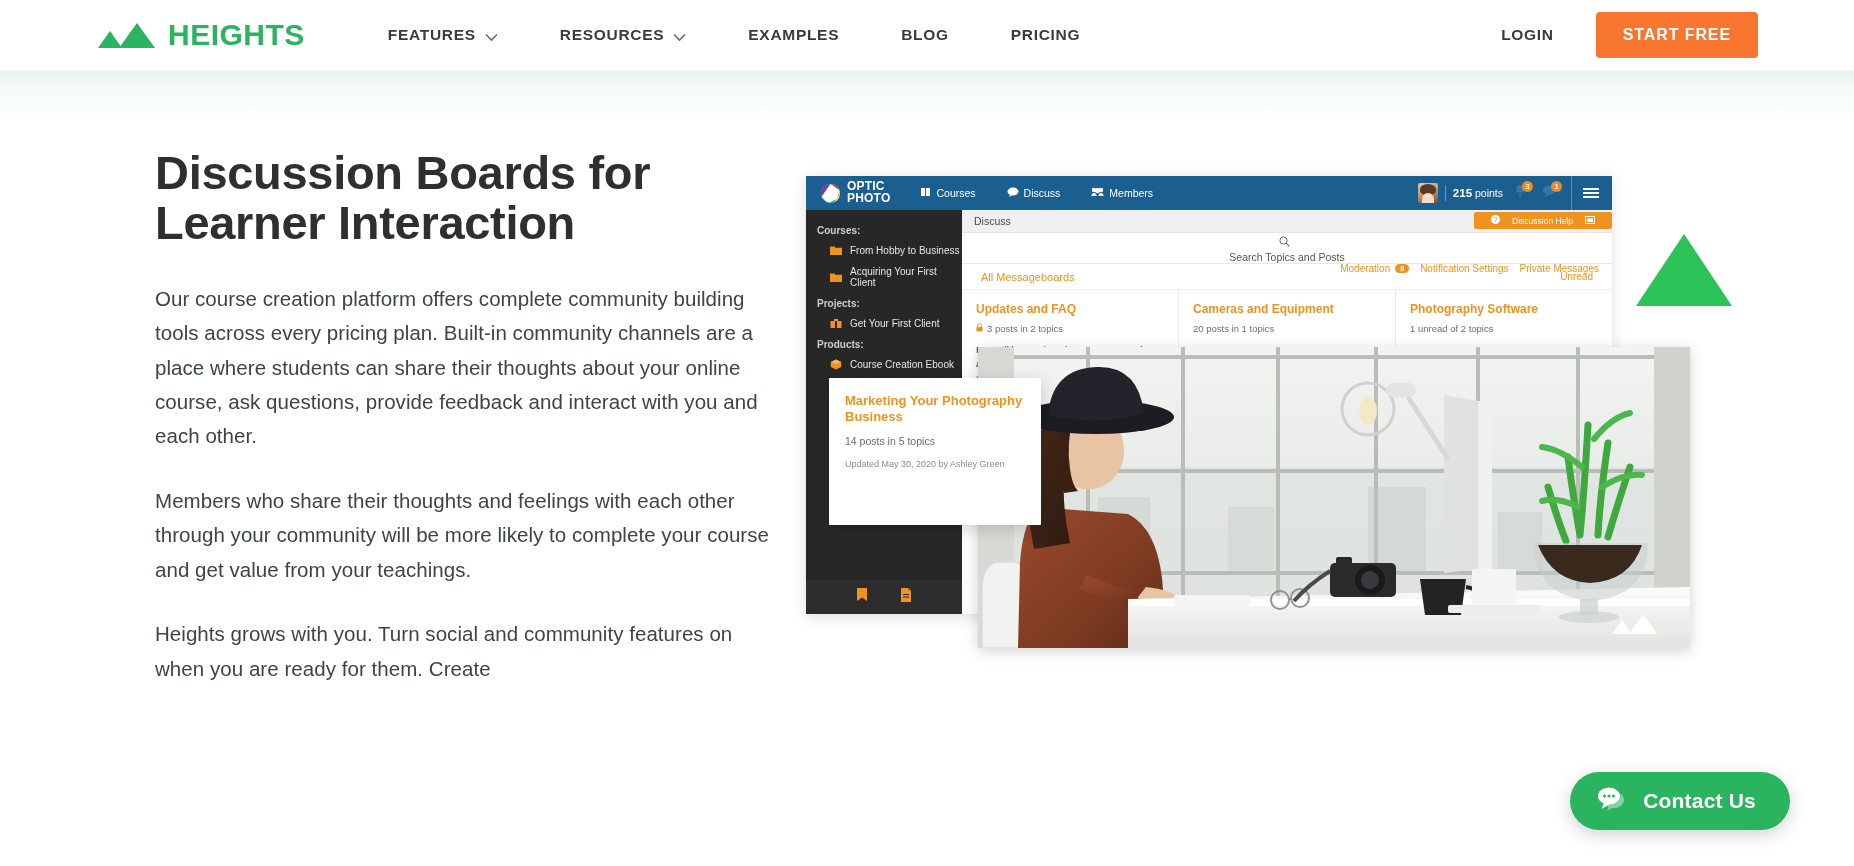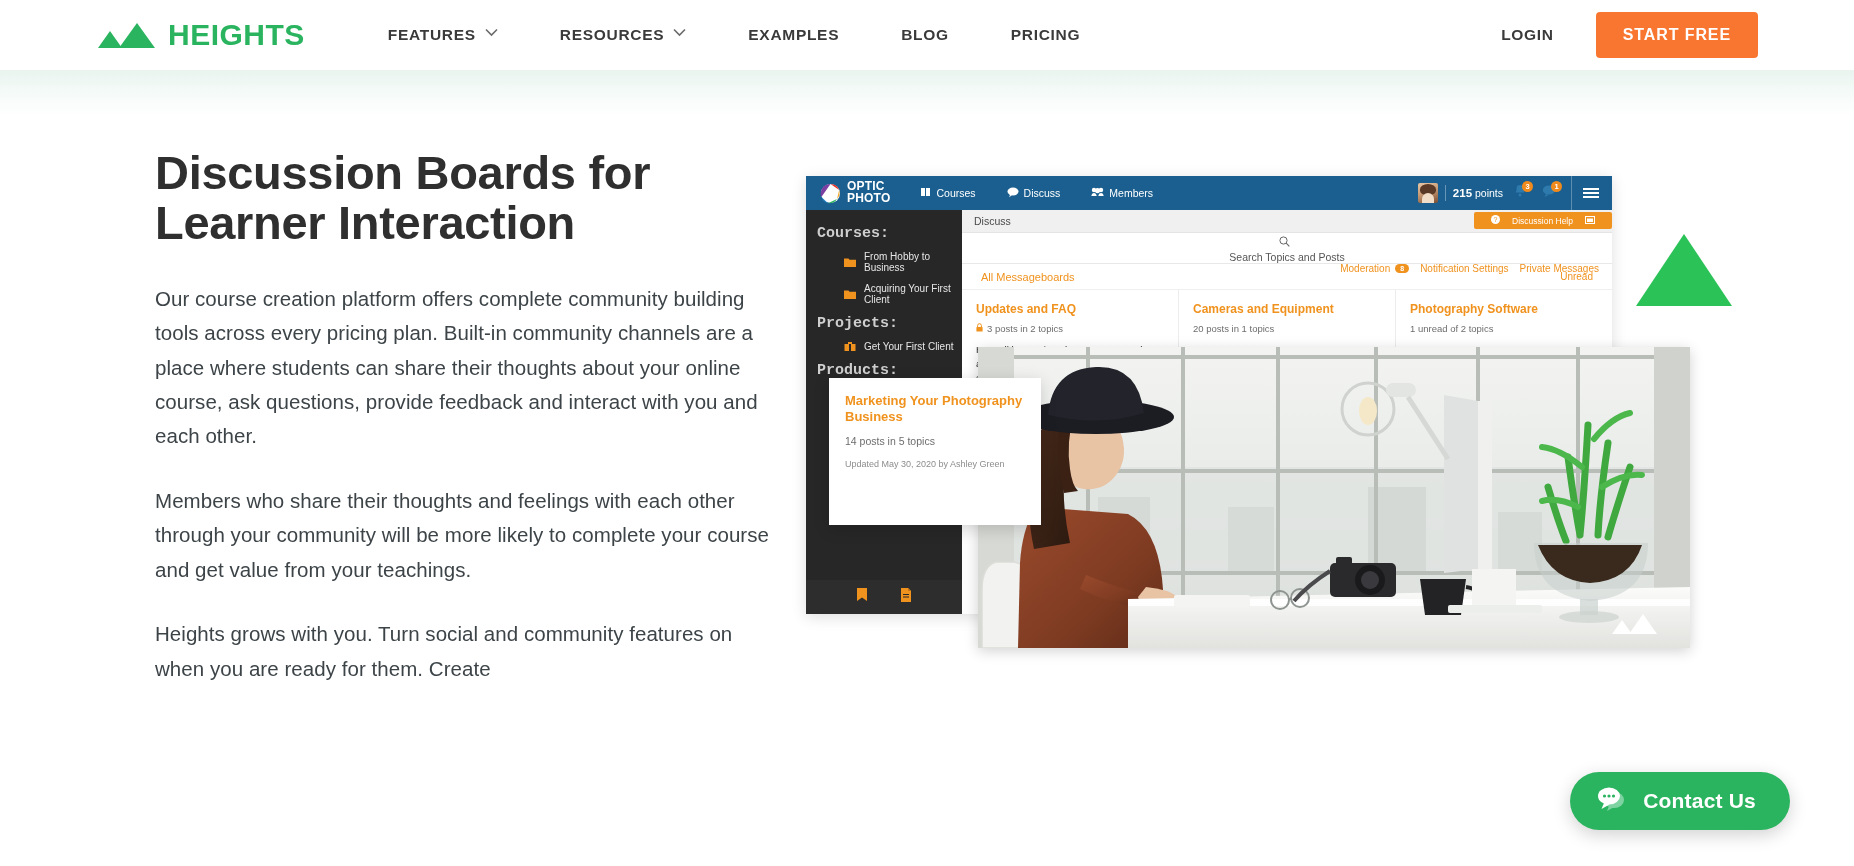--- a/index.html
+++ b/index.html
@@ -23,21 +23,21 @@
   .brand-mark .tri { position: absolute; bottom: 0; width: 0; height: 0; }
   .brand-mark .tri-a { left: 0; border-left: 12px solid transparent; border-right: 12px solid transparent; border-bottom: 17px solid #2bb45f; }
   .brand-mark .tri-b { left: 21px; border-left: 18px solid transparent; border-right: 18px solid transparent; border-bottom: 25px solid #2bb45f; }
   .brand-text {
     font-size: 30px; font-weight: bold; color: #2bb45f;
     letter-spacing: 0.5px; line-height: 1;
   }
 
   .nav-links { display: flex; align-items: center; margin-left: 52px; gap: 0; }
   .nav-item {
-    display: flex; align-items: flex-start; gap: 9px;
+    display: flex; align-items: flex-end; gap: 9px;
     font-size: 15.5px; font-weight: bold; letter-spacing: 0.7px;
     color: #3a3a3a; padding: 0 31px; cursor: pointer; white-space: nowrap;
   }
   .caret { display:inline-block; width:13px; height:13px; position:relative; }
   .caret svg { position:absolute; top:2px; left:0; }
 
   .nav-right { margin-left: auto; display: flex; align-items: center; margin-right: 96px; gap: 0; }
   .login-link {
     font-size: 15.5px; font-weight: bold; letter-spacing: 0.7px; color: #3a3a3a;
     cursor: pointer; margin-right: 42px;
@@ -113,22 +113,22 @@
     position: absolute; top: -3px; right: -5px; background: #f08a1c; color: #fff;
     font-size: 7.5px; font-weight: bold; border-radius: 50%;
     width: 11px; height: 11px; line-height: 11px; text-align: center;
   }
   .hamb { margin-left: 14px; padding-left: 11px; border-left: 1px solid rgba(255,255,255,.3); height: 34px;
           display:flex; align-items:center; padding-right: 13px; cursor: pointer; }
   .hamb span { display:block; width:16px; height:2px; background:#fff; margin:2px 0; }
 
   .app-body { display: flex; height: 404px; }
   .app-side { width: 156px; background: #272727; padding: 10px 0 0 0; position: relative; }
-  .side-group { color: #cfcfcf; font-size: 15px; font-weight: bold; padding: 5px 0 4px 11px; font-family: Liberation Mono, monospace; }
-  .side-item { display: flex; align-items: center; gap: 8px; color: #e6e6e6; font-size: 10px; padding: 5px 0 5px 38px; cursor: pointer; }
+  .side-group { color: #cfcfcf; font-size: 10px; font-weight: bold; padding: 5px 0 4px 11px; }
+  .side-item { display: flex; align-items: center; gap: 8px; color: #e6e6e6; font-size: 10px; padding: 5px 0 5px 24px; cursor: pointer; }
   .side-ico { width: 12px; height: 11px; flex: 0 0 auto; }
   .side-bottom {
     position: absolute; bottom: 0; left: 0; width: 156px; height: 34px;
     background: #2d2d2d; display: flex; align-items: center; justify-content: space-around; padding: 0 34px;
   }
 
   .app-main { flex: 1; background: #fdfdfd; position: relative; }
   .main-topbar {
     height: 23px; background: #f0f0f0; display: flex; align-items: center;
     padding: 0 0 0 12px; position: relative; border-bottom: 1px solid #e4e4e4;

